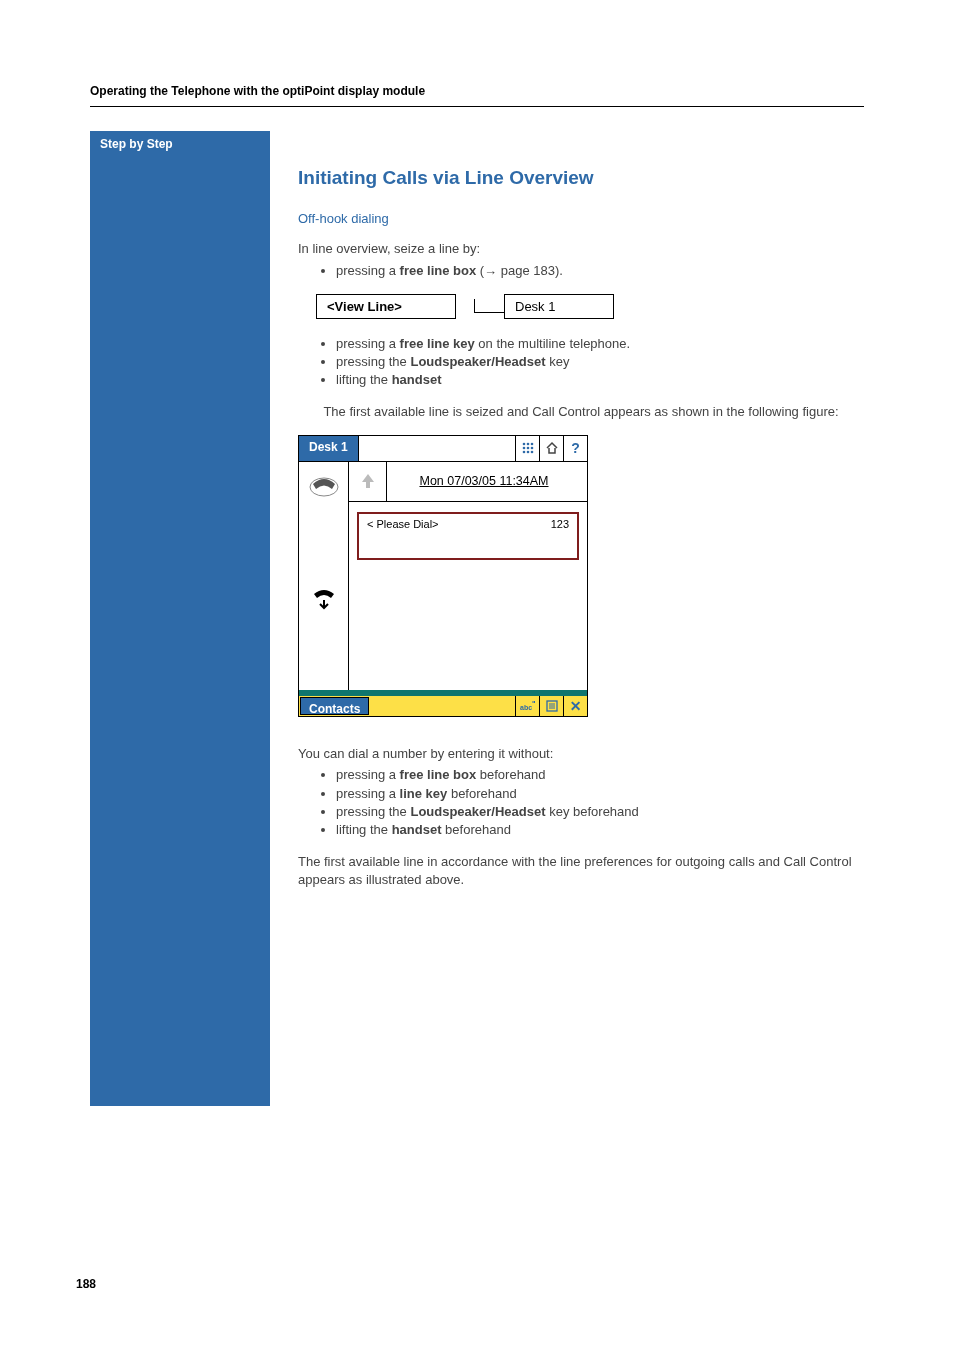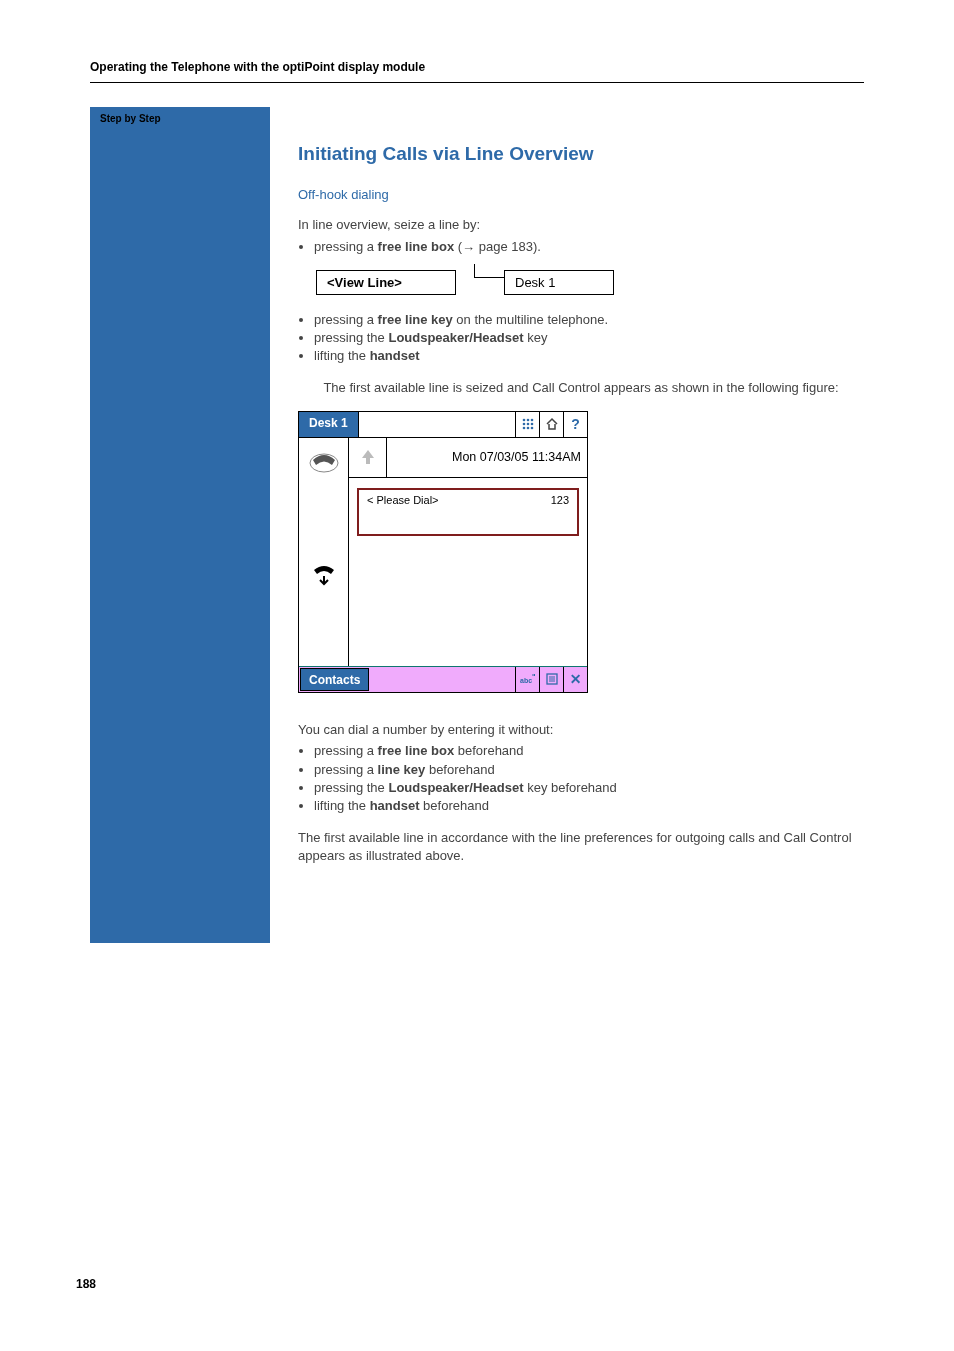--- a/index.html
+++ b/index.html
@@ -5,44 +5,44 @@
   * { box-sizing: border-box; margin: 0; padding: 0; }
   body {
     font-family: Arial, Helvetica, sans-serif;
     background: #fff;
     width: 954px;
     height: 1351px;
     position: relative;
     color: #000;
   }
   .page {
-    padding: 60px 90px 40px 90px;
+    padding: 84px 90px 40px 90px;
   }
   .running-header {
     font-size: 12px;
     font-weight: bold;
     margin-bottom: 8px;
   }
   .rule {
     border: none;
     border-top: 1.5px solid #000;
     margin-bottom: 24px;
   }
   .layout {
     display: flex;
     gap: 28px;
   }
   .sidebar {
     width: 180px;
     background: #2e6aa8;
-    color: #000000;
+    color: #ffffff;
     padding: 6px 10px;
-    font-size: 10px;
-    font-weight: bold;
-    height: 836px;
+    font-size: 12px;
+    font-weight: bold;
+    height: 975px;
     flex-shrink: 0;
   }
   .content {
     flex: 1;
     padding-top: 36px;
   }
   .section-title {
     color: #2e6aa8;
     font-size: 19px;
     font-weight: bold;
@@ -55,34 +55,34 @@
     margin-bottom: 14px;
   }
   .body-text {
     font-size: 13px;
     color: #444;
     margin-bottom: 4px;
     line-height: 1.35;
   }
   ul.bullets {
     list-style: disc;
-    margin-left: 16px;
+    margin-left: 38px;
     margin-bottom: 14px;
   }
   ul.bullets li {
     font-size: 13px;
     color: #444;
     line-height: 1.4;
   }
   .bold { font-weight: bold; }
 
   
   .line-row {
     display: flex;
-    align-items: flex-start;
+    align-items: flex-end;
     gap: 18px;
     margin: 10px 0 16px 18px;
   }
   .box {
     border: 1px solid #000;
     padding: 4px 10px;
     font-size: 13px;
     background: #fff;
   }
   .box.viewline { font-weight: bold; min-width: 140px; }
@@ -167,39 +167,40 @@
     height: 100%;
     border-right: 1px solid #000;
     display: flex;
     align-items: center;
     justify-content: center;
     font-size: 20px;
     color: #aaa;
   }
   .time-text {
     flex: 1;
-    text-align: right;
+    text-align: center;
     padding-right: 6px;
     font-size: 12.5px;
+    text-decoration: underline;
   }
   .dial-box {
     margin: 10px 8px;
     border: 2px solid #7f1d1d;
     height: 48px;
     display: flex;
     align-items: flex-start;
     justify-content: space-between;
     font-size: 11px;
     padding: 4px 8px;
   }
   .mod-bottom {
     display: flex;
-    border-top: 1px solid #0f766e;
+    border-top: 6px solid #0f766e;
     height: 26px;
-    background: #f0abfc;
+    background: #fde047;
   }
   .contacts-tab {
     background: #2e6aa8;
     color: #fff;
     font-weight: bold;
     font-size: 12px;
     padding: 4px 8px;
     border: 1px solid #000;
     margin: 1px;
   }

